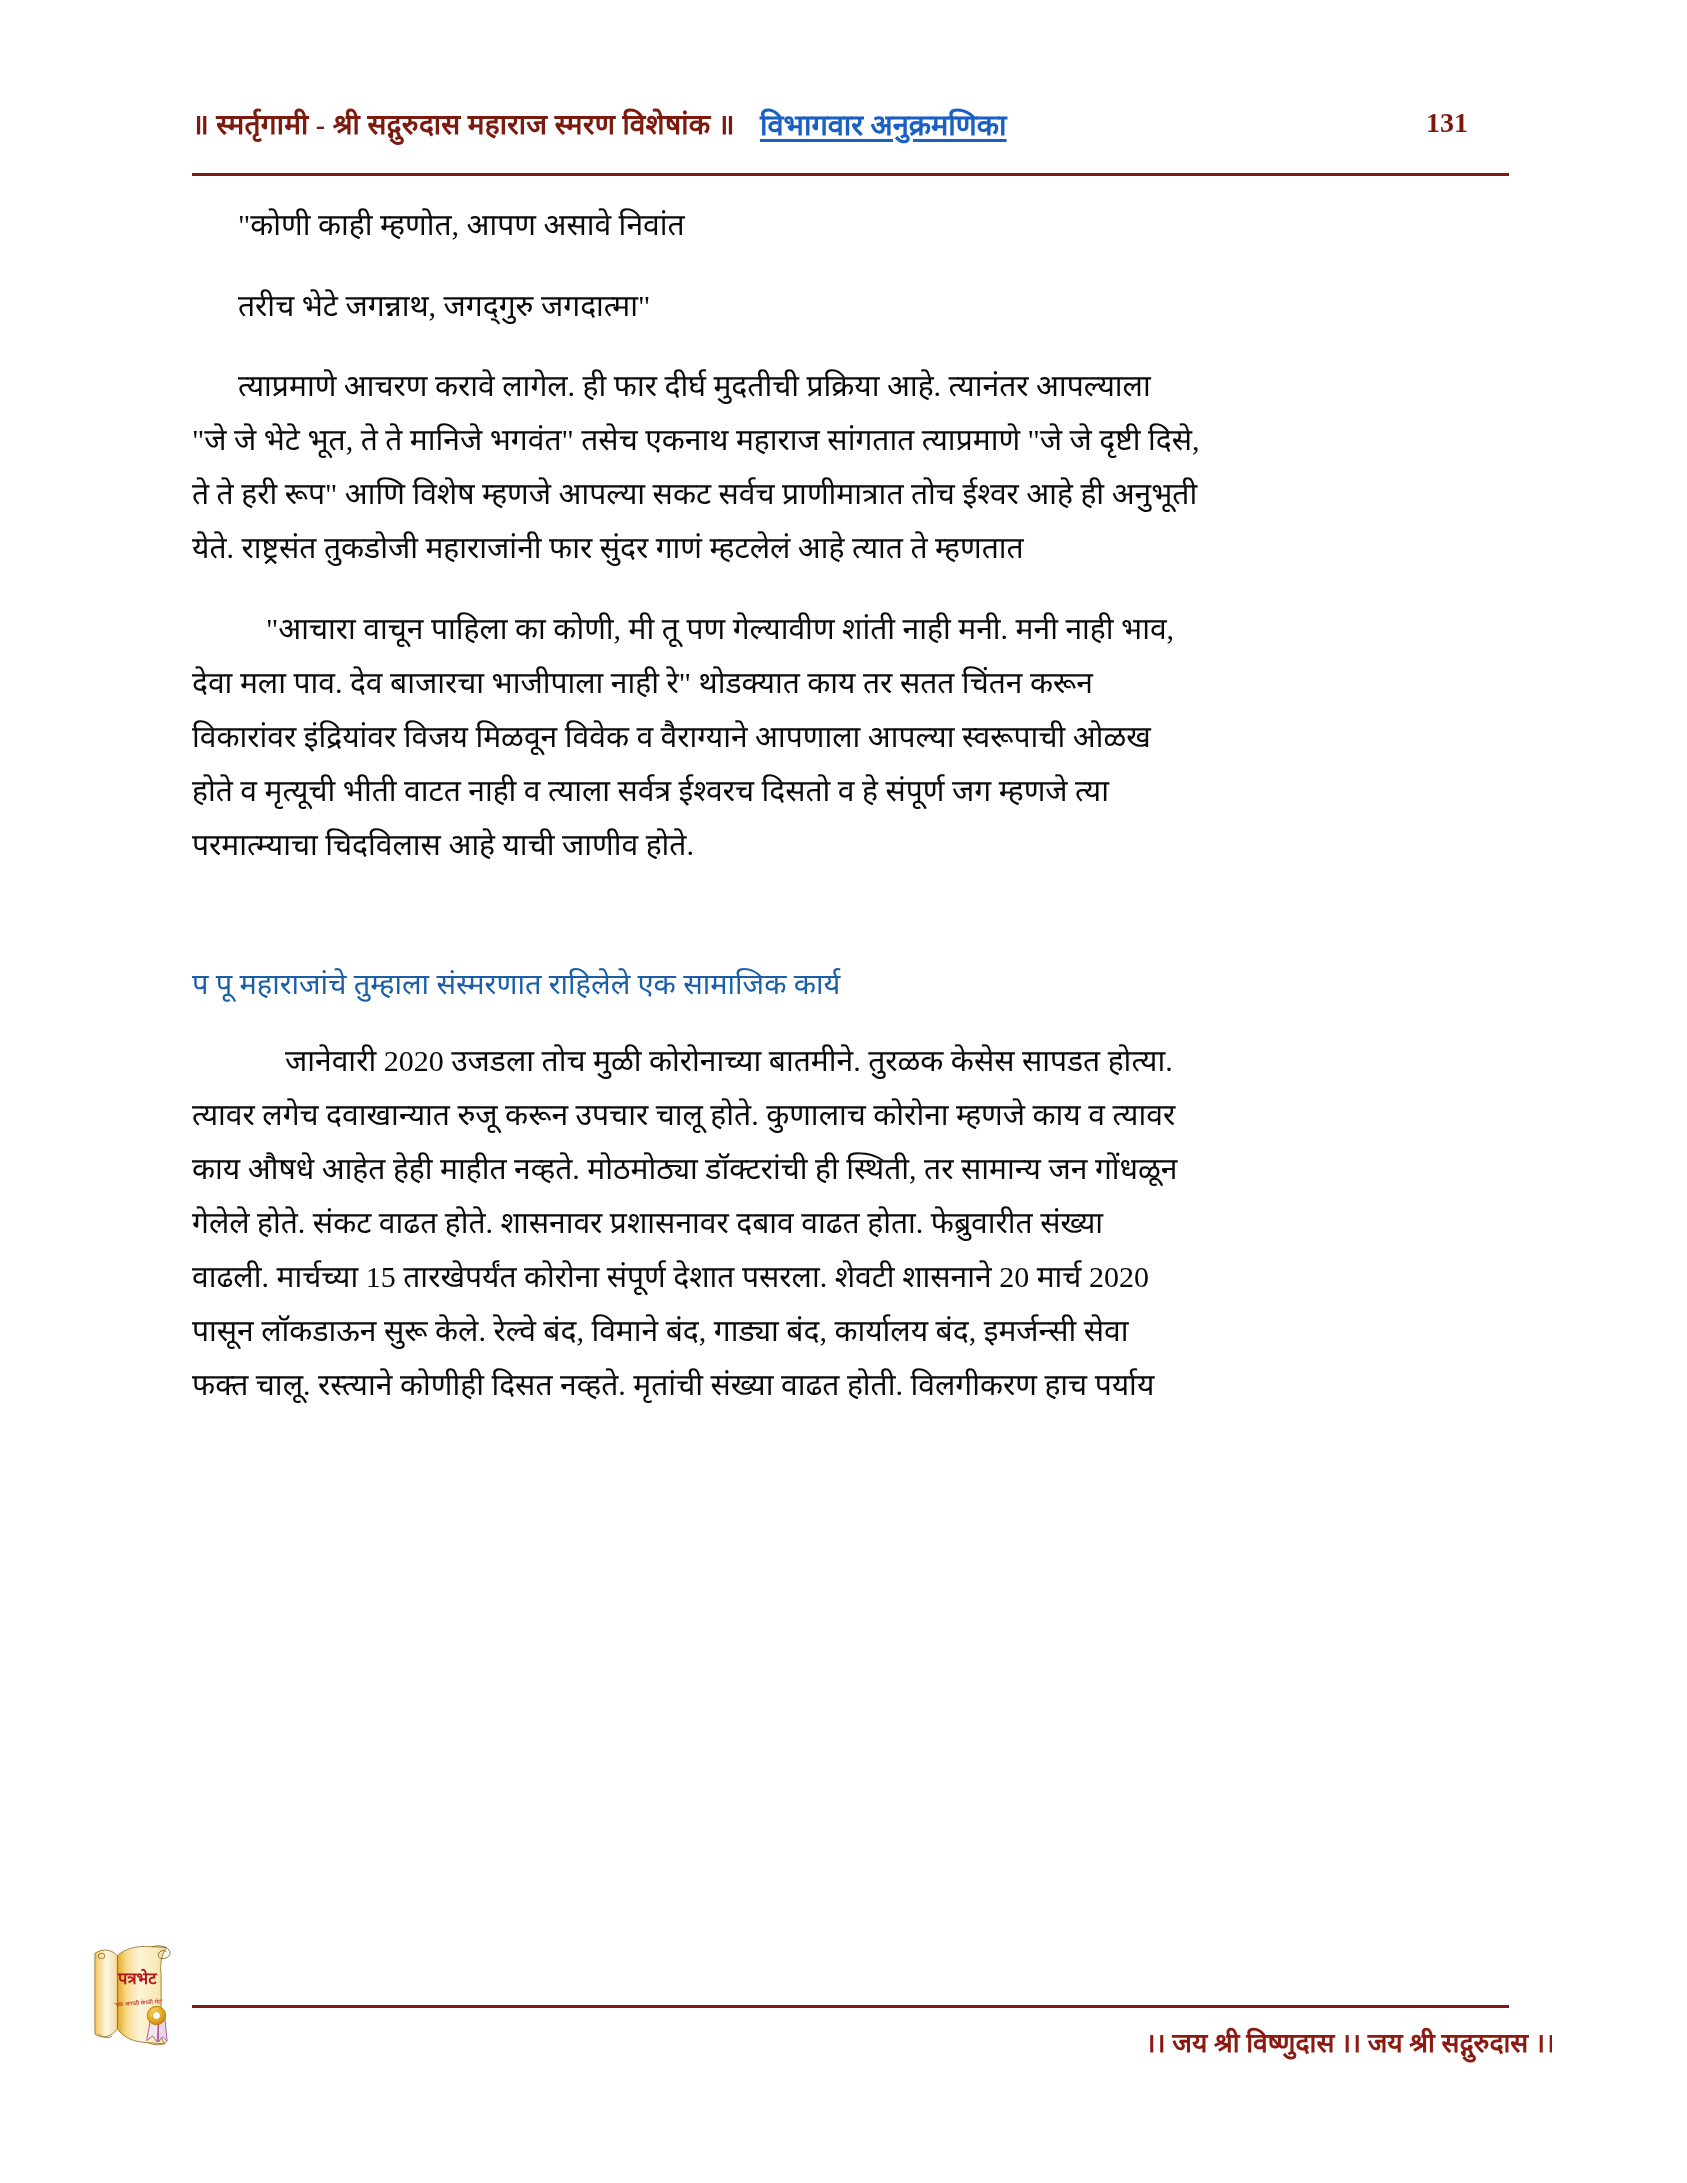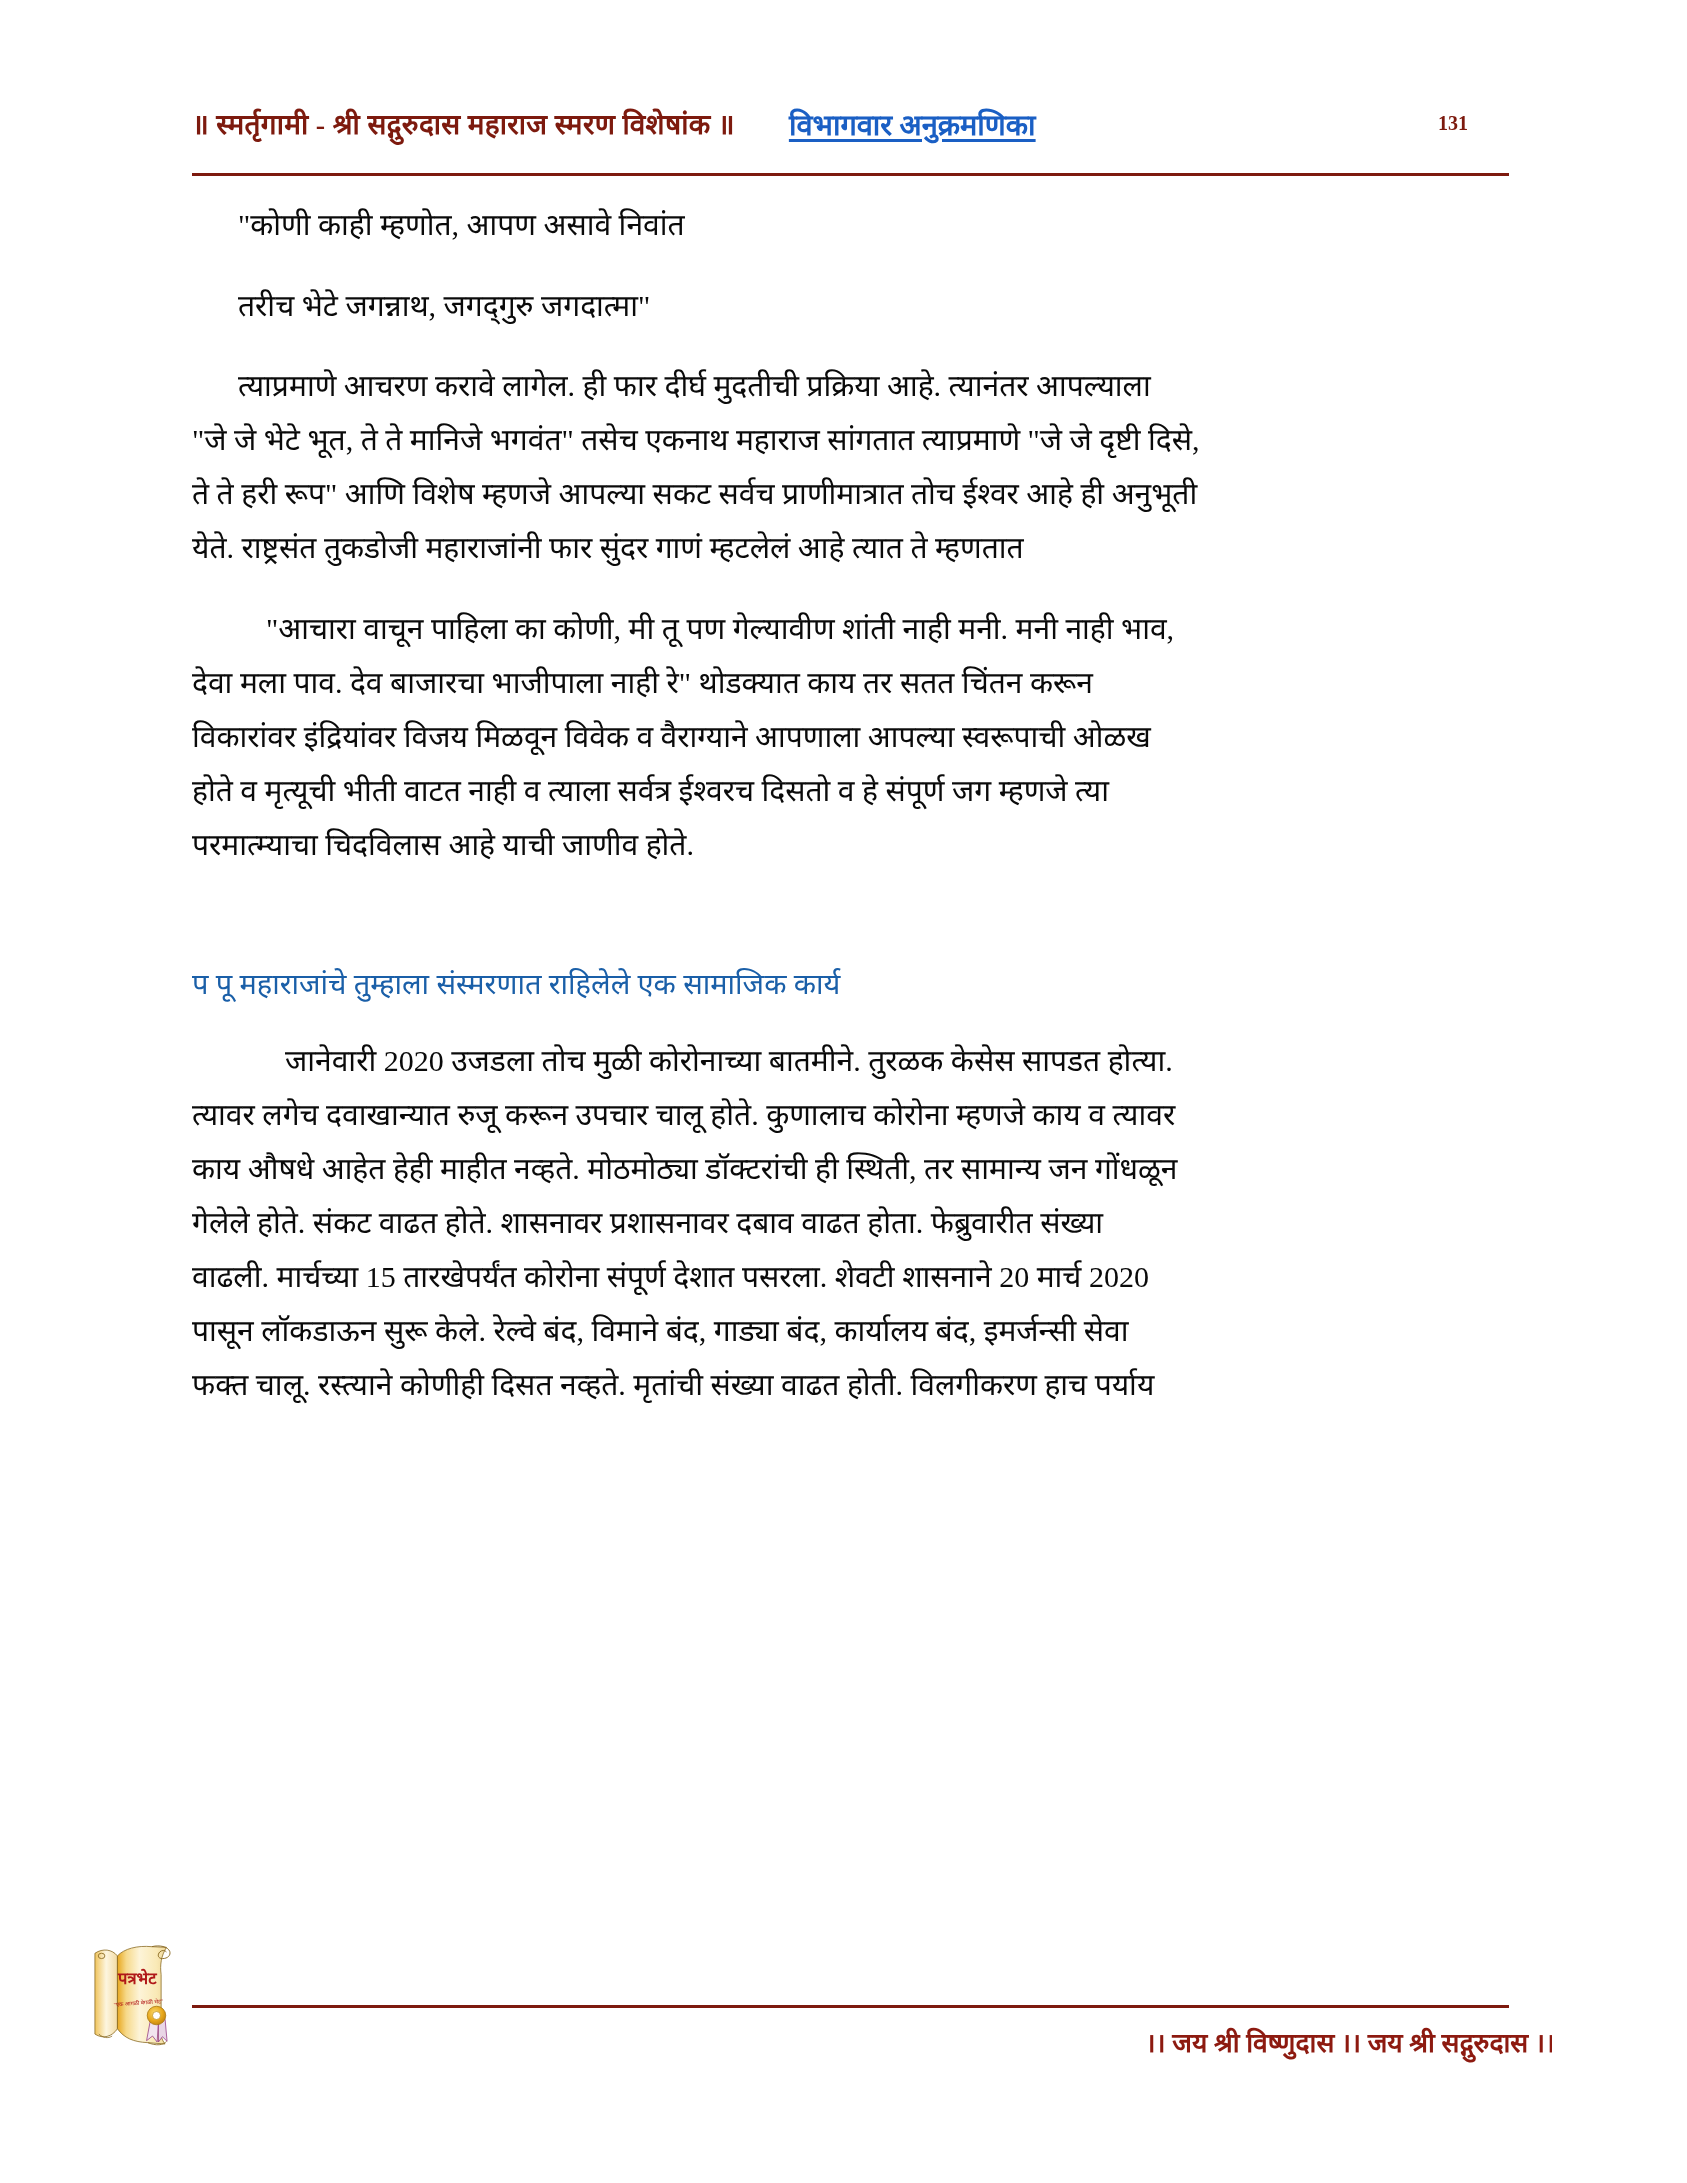--- a/index.html
+++ b/index.html
@@ -37,27 +37,27 @@
     letter-spacing: 0.3px;
     white-space: nowrap;
   }
   .header-link {
     color: #1a5fc4;
     font-size: 29px;
     font-weight: bold;
     text-decoration: underline;
     text-decoration-thickness: 2.6px;
     text-underline-offset: 4px;
-    margin-left: 54px;
+    margin-left: 25px;
     white-space: nowrap;
     cursor: pointer;
   }
   .header-page {
     color: #7d1a0e;
-    font-size: 20px;
+    font-size: 28px;
     font-weight: bold;
     margin-left: auto;
     padding-right: 34px;
   }
   .header-rule {
     position: absolute;
     left: 192px;
     top: 173px;
     width: 1317px;
     height: 2.6px;

